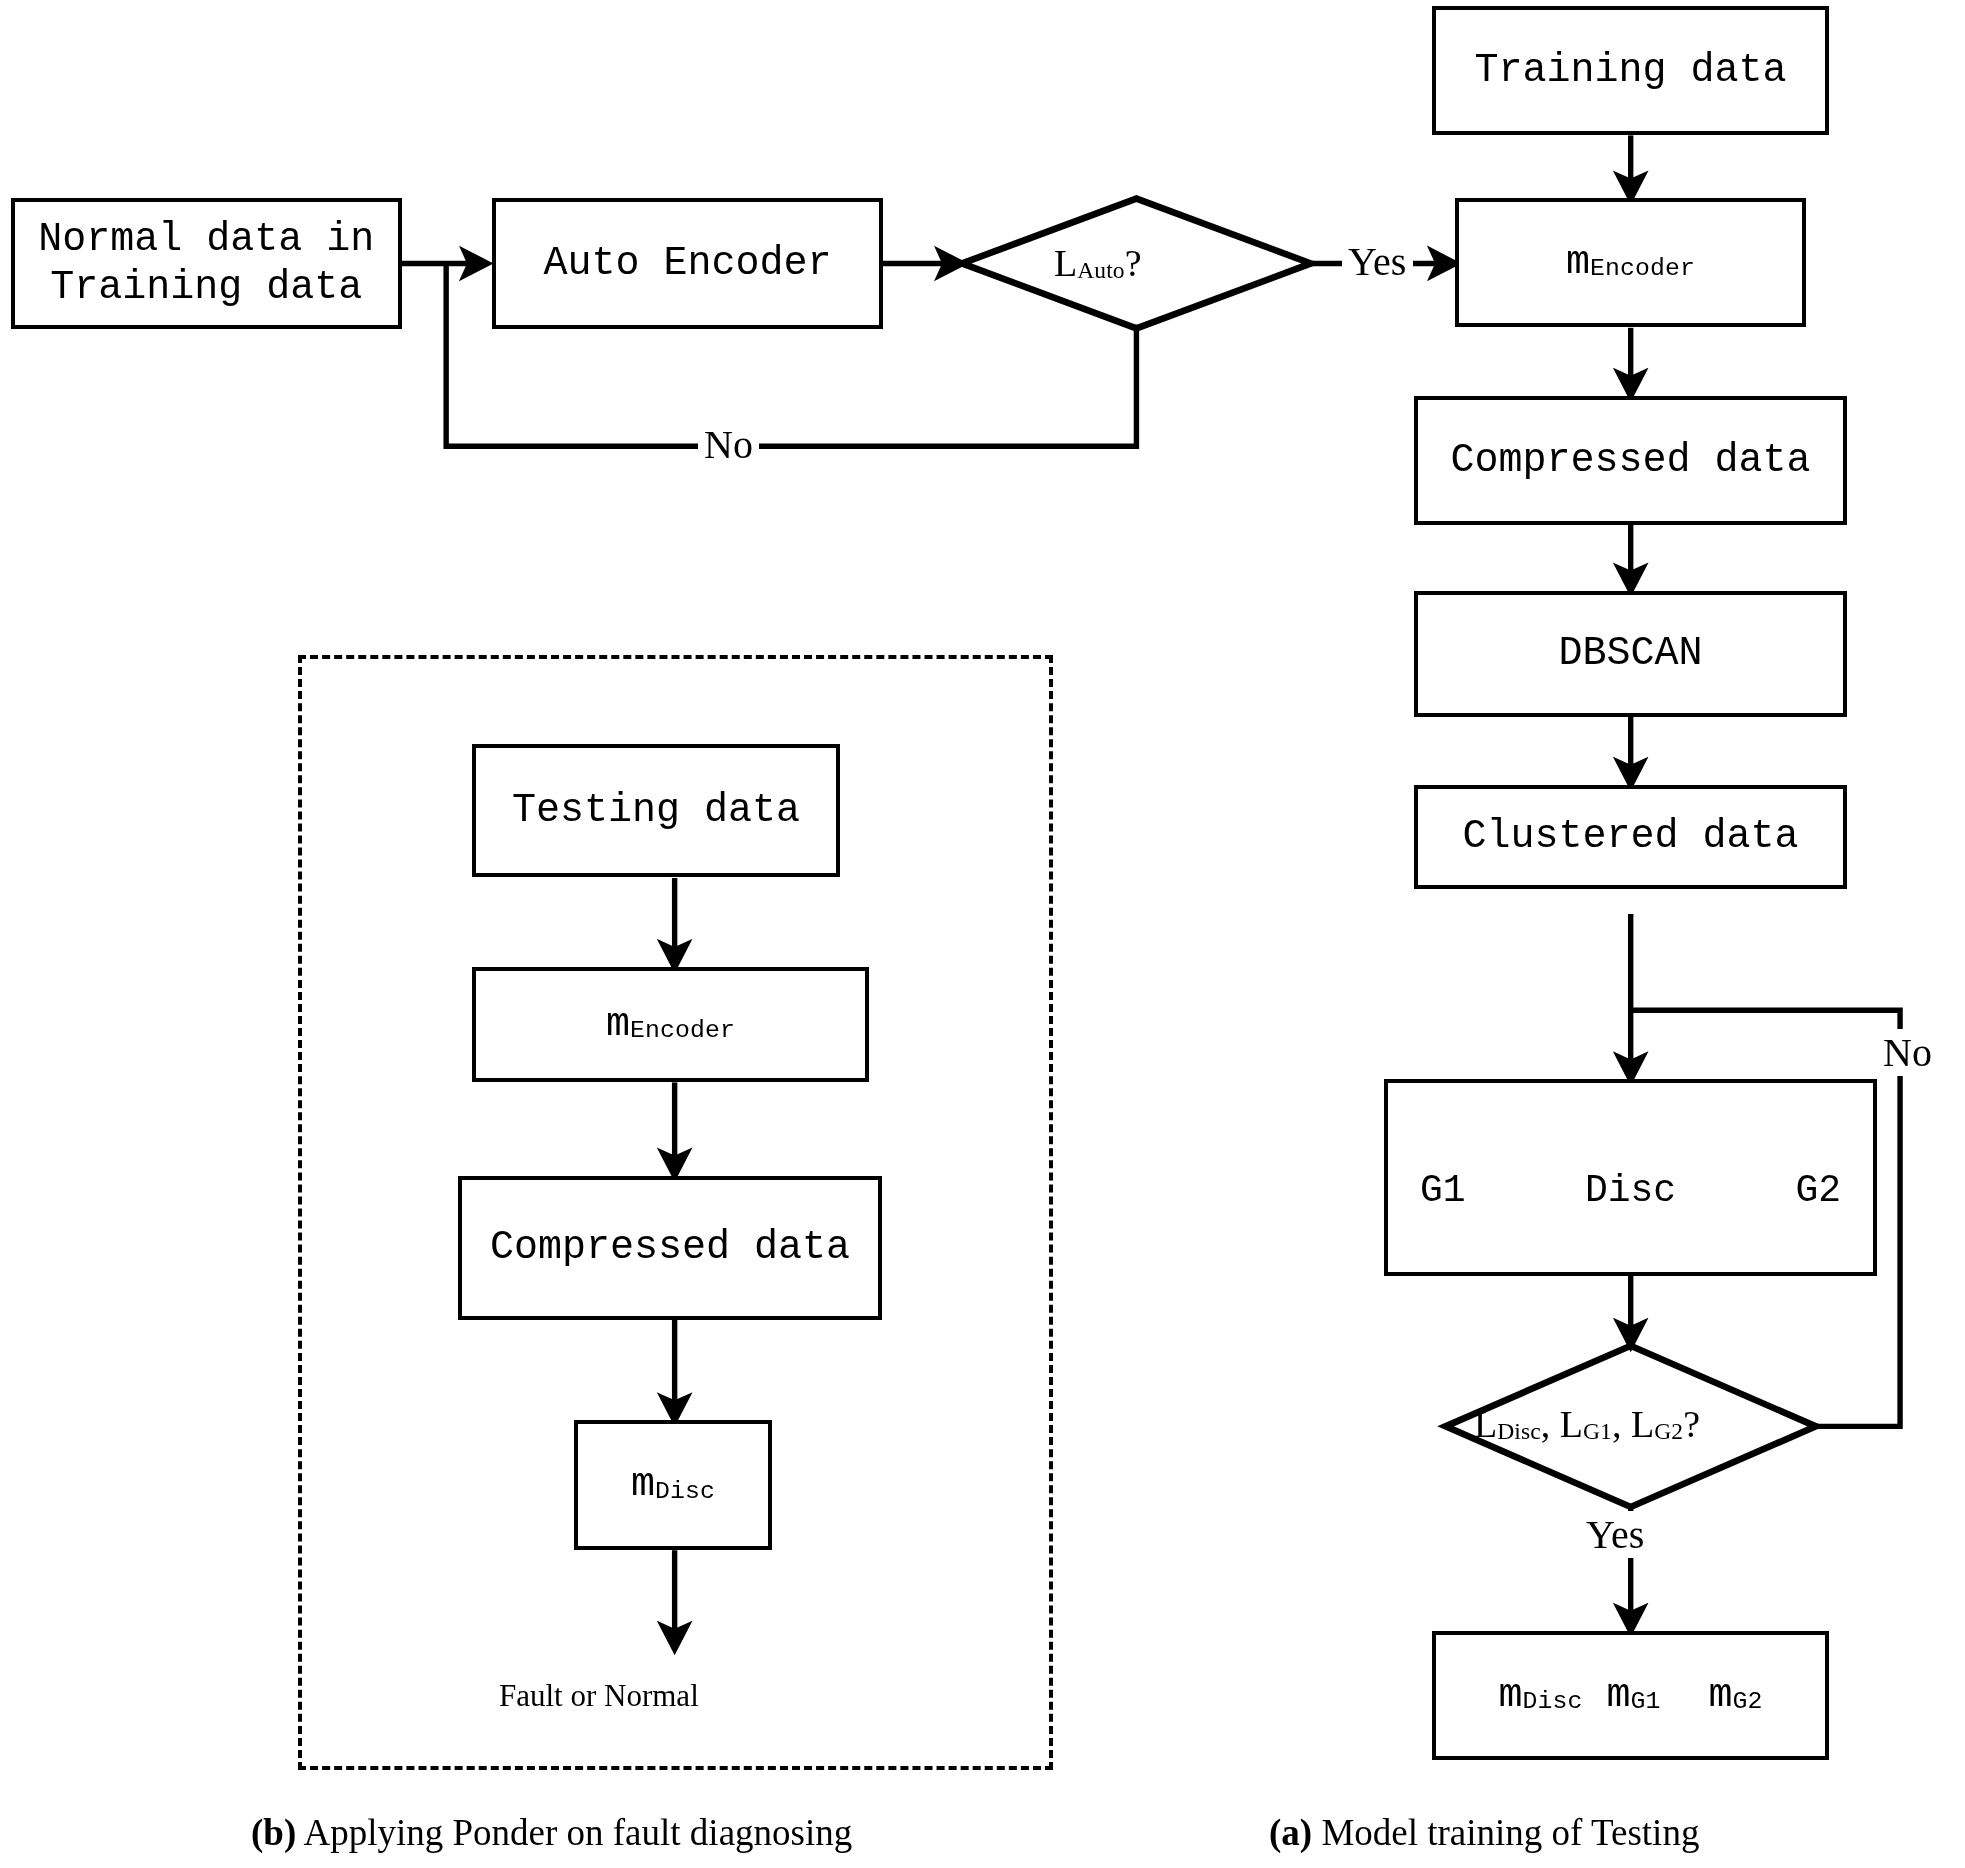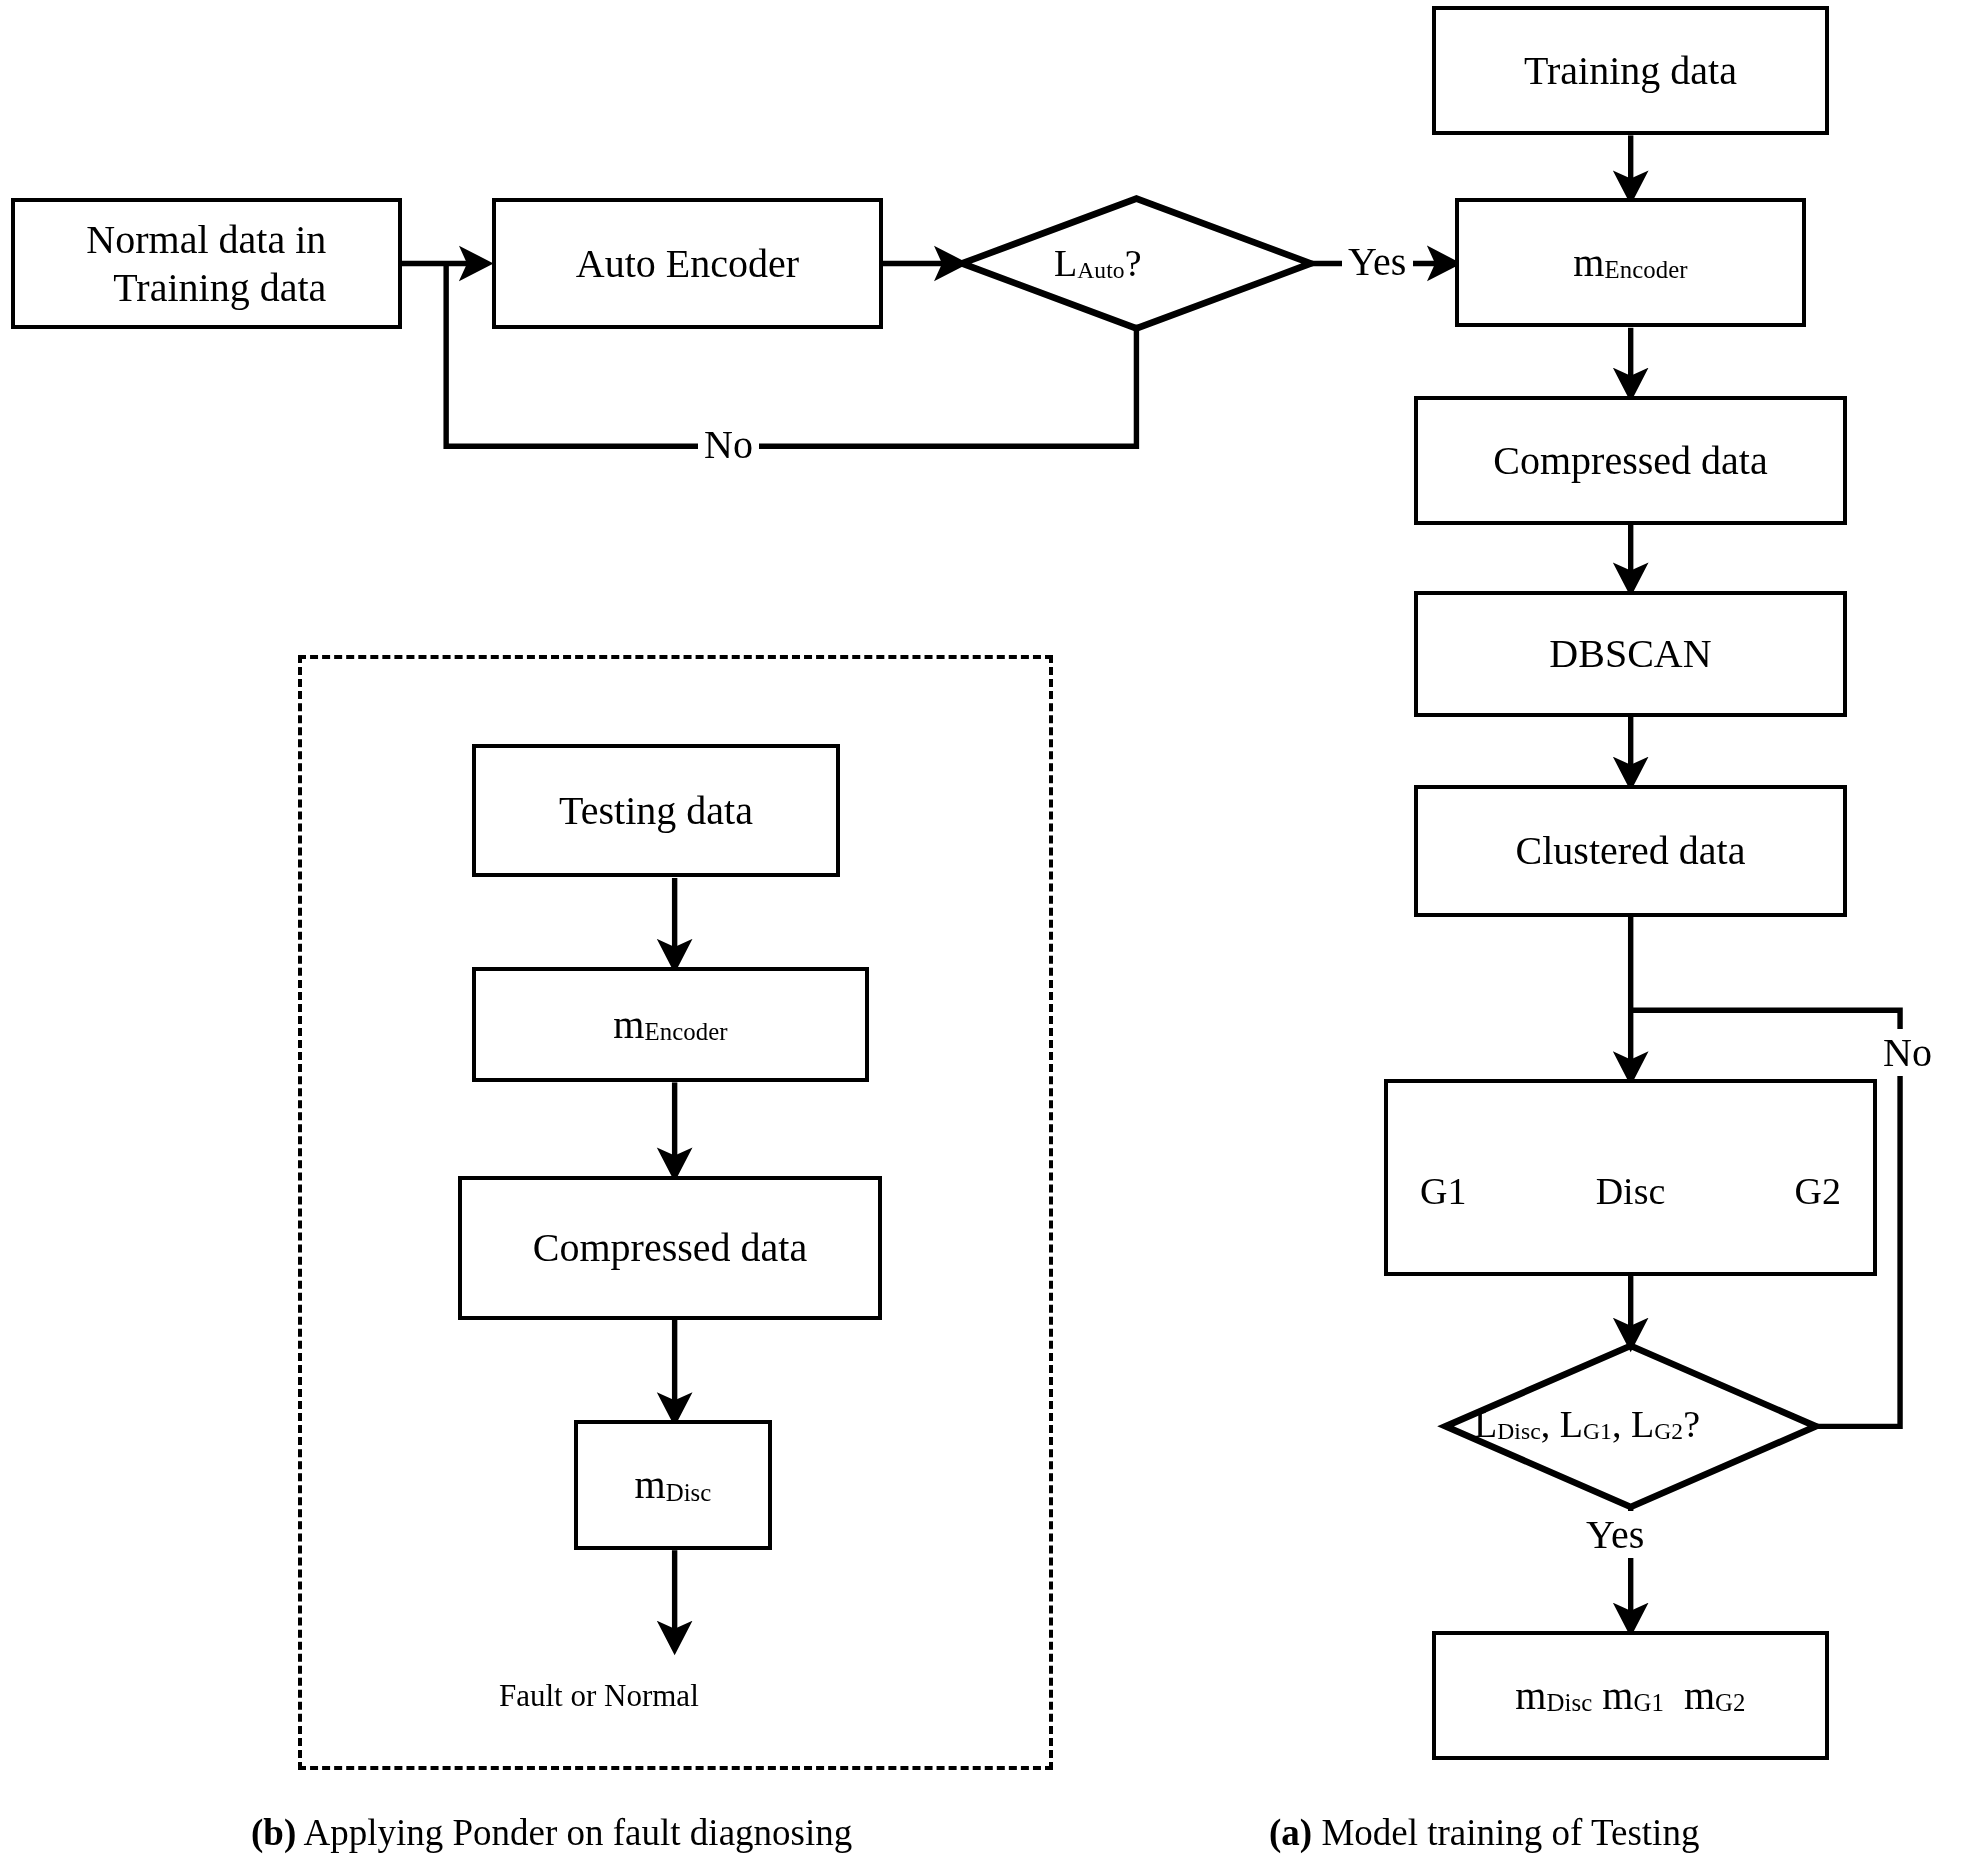--- a/index.html
+++ b/index.html
@@ -19,25 +19,26 @@
     left:0;top:0;
     width:1965px;
     height:1869px;
   }
   .node{
     position:absolute;
     box-sizing:border-box;
     display:flex;
     align-items:center;
     justify-content:center;
-    text-align:right;
+    text-align:center;
     background:#ffffff;
     border:4.2px solid #000000;
     line-height:1.18;
     z-index:3;
+    font-family:Liberation Mono, monospace;
   }
   .node .txt{display:block;}
   .f-lg{font-size:40px;}
   .f-sub-host{font-size:40px;}
   sub{
     font-size:0.62em;
     vertical-align:baseline;
     position:relative;
     top:0.10em;
     letter-spacing:0.1px;
@@ -167,21 +168,21 @@
   </div>
 
   <div class="node f-lg" style="left:1414px; top:396px; width:433px; height:129px;">
     <span class="txt">Compressed data</span>
   </div>
 
   <div class="node f-lg" style="left:1414px; top:591px; width:433px; height:126px;">
     <span class="txt">DBSCAN</span>
   </div>
 
-  <div class="node f-lg" style="left:1414px; top:785px; width:433px; height:132px;">
+  <div class="node f-lg" style="left:1414px; top:785px; width:433px; height:104px;">
     <span class="txt">Clustered data</span>
   </div>
 
   <div class="node" style="left:1384px; top:1079px; width:493px; height:197px; justify-content:flex-start; align-items:flex-end; padding:0 0 58px 0;">
     <div style="width:100%; display:flex; align-items:center; justify-content:space-between; padding:0 32px; box-sizing:border-box; font-size:38px;">
       <span>G1</span>
       <span>Disc</span>
       <span>G2</span>
     </div>
   </div>

